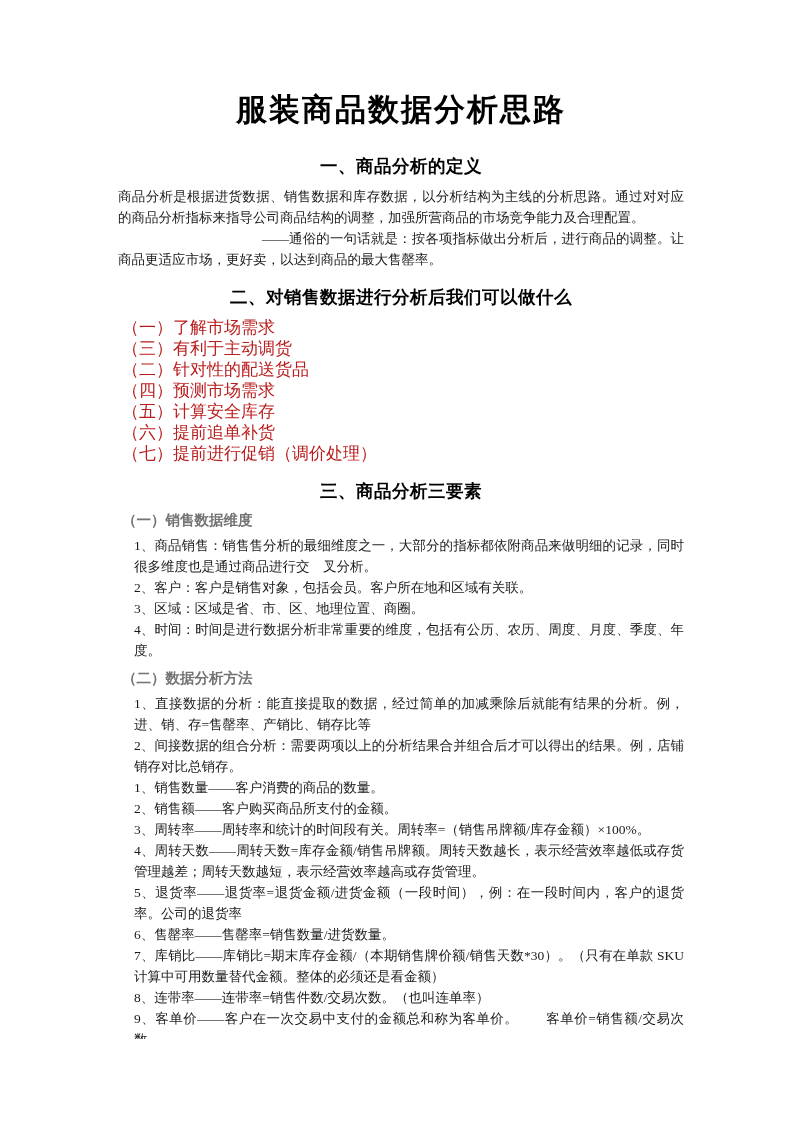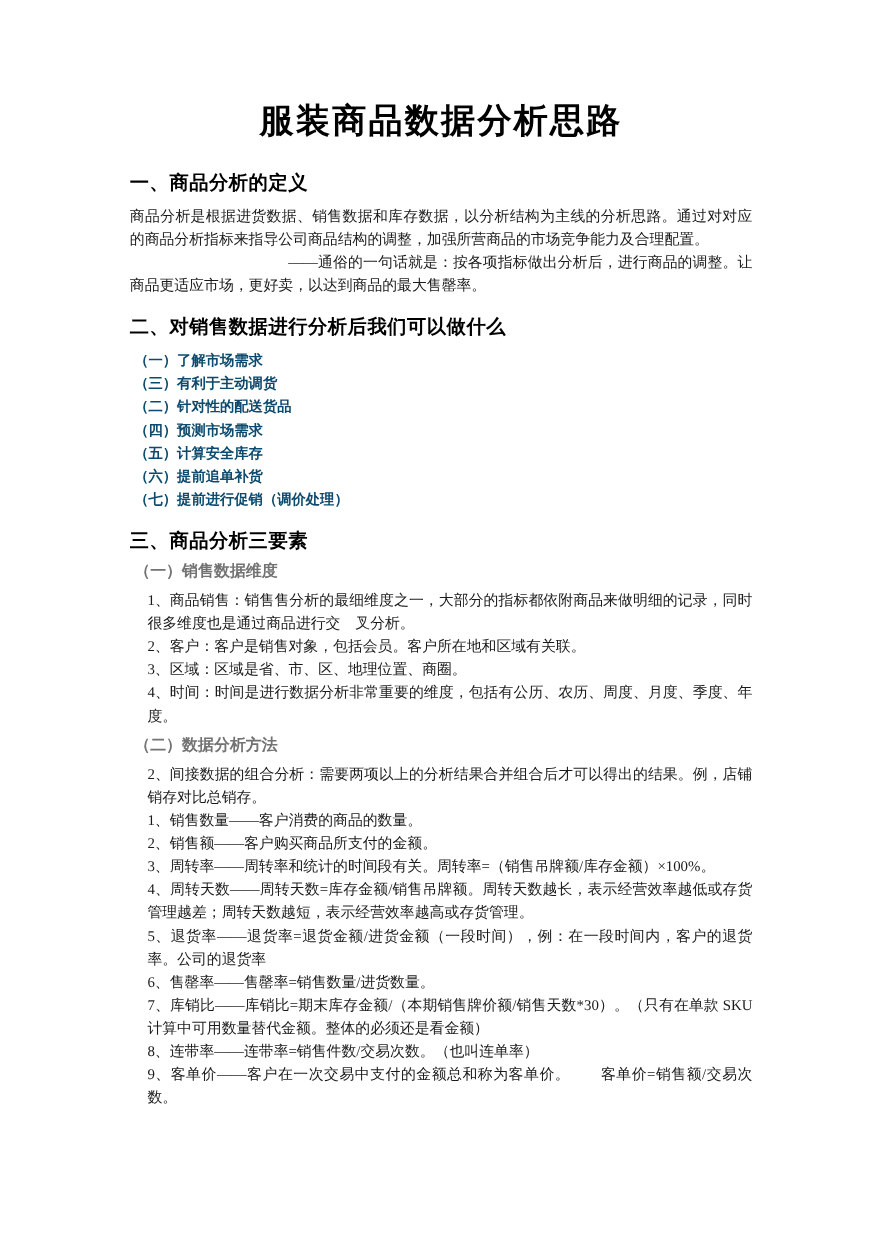--- a/index.html
+++ b/index.html
@@ -28,39 +28,40 @@
     margin: 0 0 26px 0;
     line-height: 39px;
   }
   .h-major {
     font-size: 17.5px;
     font-weight: 700;
     color: #000000;
     margin: 16px 0 8px 0;
     line-height: 23px;
     letter-spacing: 0.5px;
+    text-align: center;
   }
   .para {
     font-size: 13.5px;
     line-height: 21px;
     margin: 0;
     text-align: justify;
   }
   .para-indent {
     text-indent: 144px;
   }
   .ov-list {
     margin: 0;
   }
   .ov-item {
-    font-size: 13px;
-    font-weight: 700;
+    font-size: 17px;
+    font-weight: 400;
     line-height: 21px;
     padding-left: 4px;
-    color: #0c4a6e;
+    color: #b91c1c;
   }
   .h-sub {
     font-size: 14.5px;
     font-weight: 700;
     color: #737373;
     margin: 8px 0 5px 0;
     padding-left: 4px;
     line-height: 19px;
   }
   .n-item {
@@ -98,20 +99,21 @@
   <h3 class="h-sub">（一）销售数据维度</h3>
   <div>
     <div class="n-item">1、商品销售：销售售分析的最细维度之一，大部分的指标都依附商品来做明细的记录，同时很多维度也是通过商品进行交　叉分析。</div>
     <div class="n-item">2、客户：客户是销售对象，包括会员。客户所在地和区域有关联。</div>
     <div class="n-item">3、区域：区域是省、市、区、地理位置、商圈。</div>
     <div class="n-item">4、时间：时间是进行数据分析非常重要的维度，包括有公历、农历、周度、月度、季度、年度。</div>
   </div>
 
   <h3 class="h-sub">（二）数据分析方法</h3>
   <div>
+    <div class="n-item">1、直接数据的分析：能直接提取的数据，经过简单的加减乘除后就能有结果的分析。例，进、销、存=售罄率、产销比、销存比等</div>
     <div class="n-item">2、间接数据的组合分析：需要两项以上的分析结果合并组合后才可以得出的结果。例，店铺销存对比总销存。</div>
   </div>
 
   <div>
     <div class="n-item">1、销售数量——客户消费的商品的数量。</div>
     <div class="n-item">2、销售额——客户购买商品所支付的金额。</div>
     <div class="n-item">3、周转率——周转率和统计的时间段有关。周转率=（销售吊牌额/库存金额）×100%。</div>
     <div class="n-item">4、周转天数——周转天数=库存金额/销售吊牌额。周转天数越长，表示经营效率越低或存货管理越差；周转天数越短，表示经营效率越高或存货管理。</div>
     <div class="n-item">5、退货率——退货率=退货金额/进货金额（一段时间），例：在一段时间内，客户的退货率。公司的退货率</div>
     <div class="n-item">6、售罄率——售罄率=销售数量/进货数量。</div>

